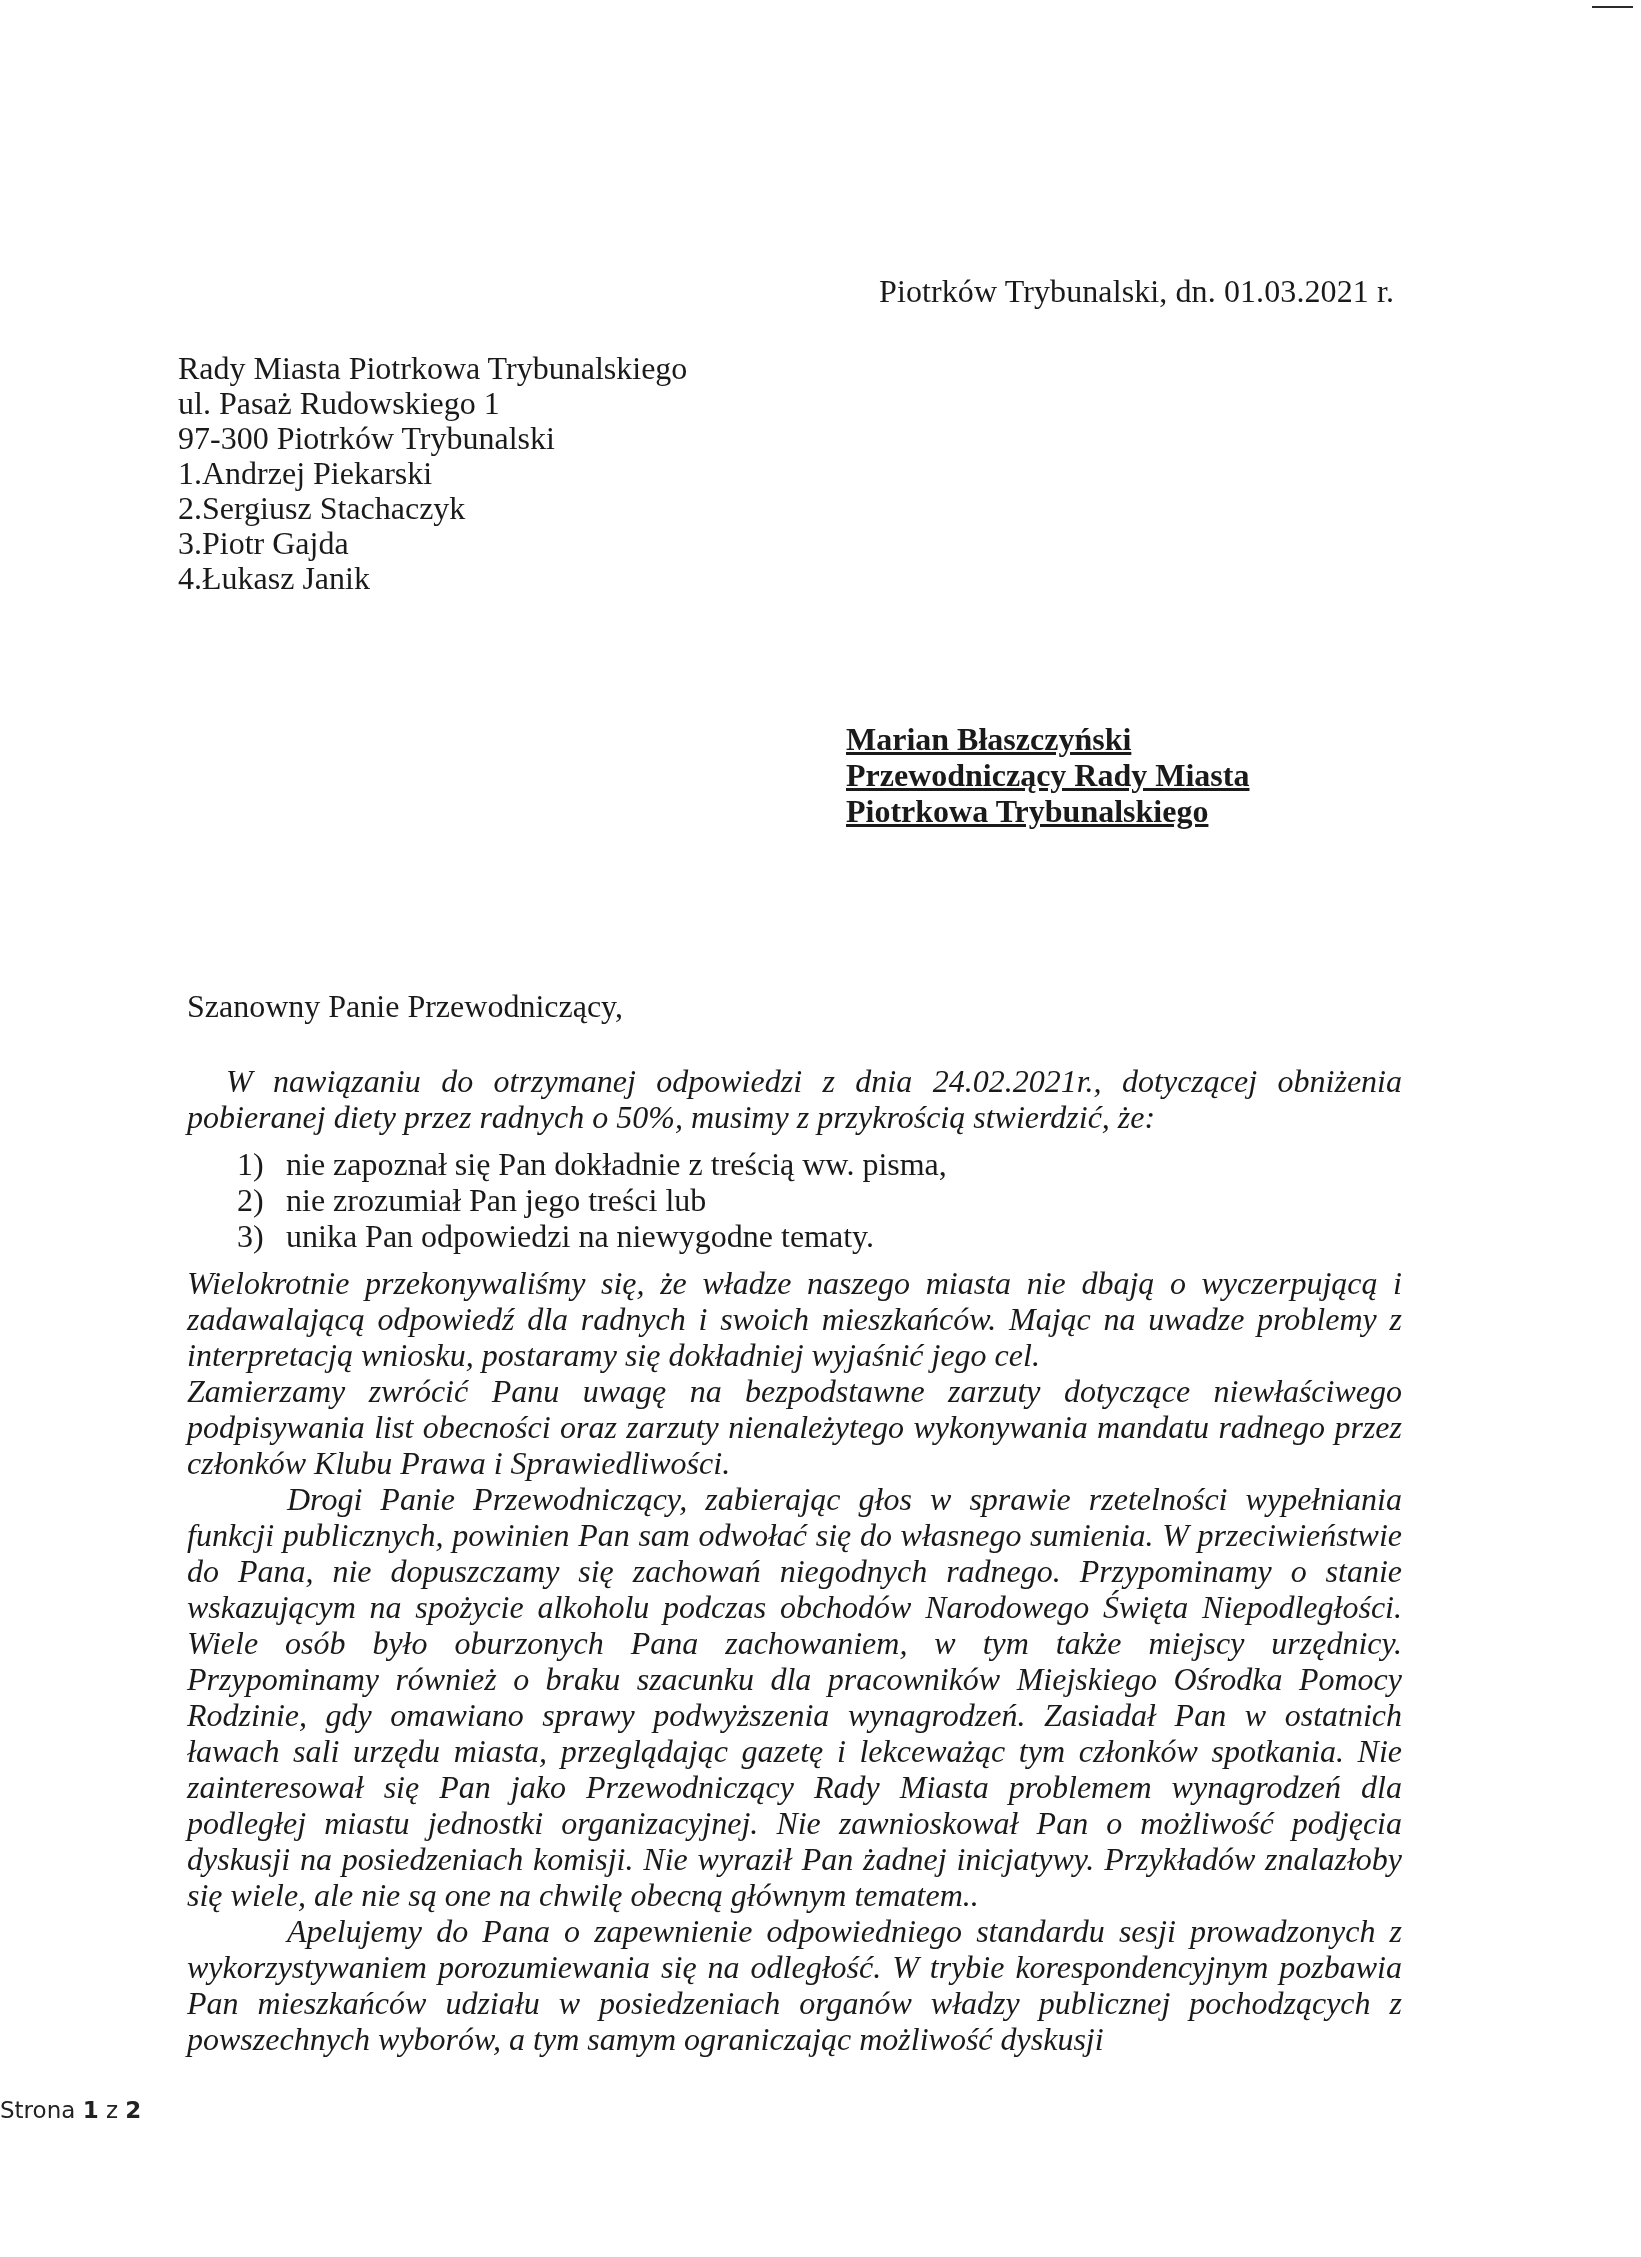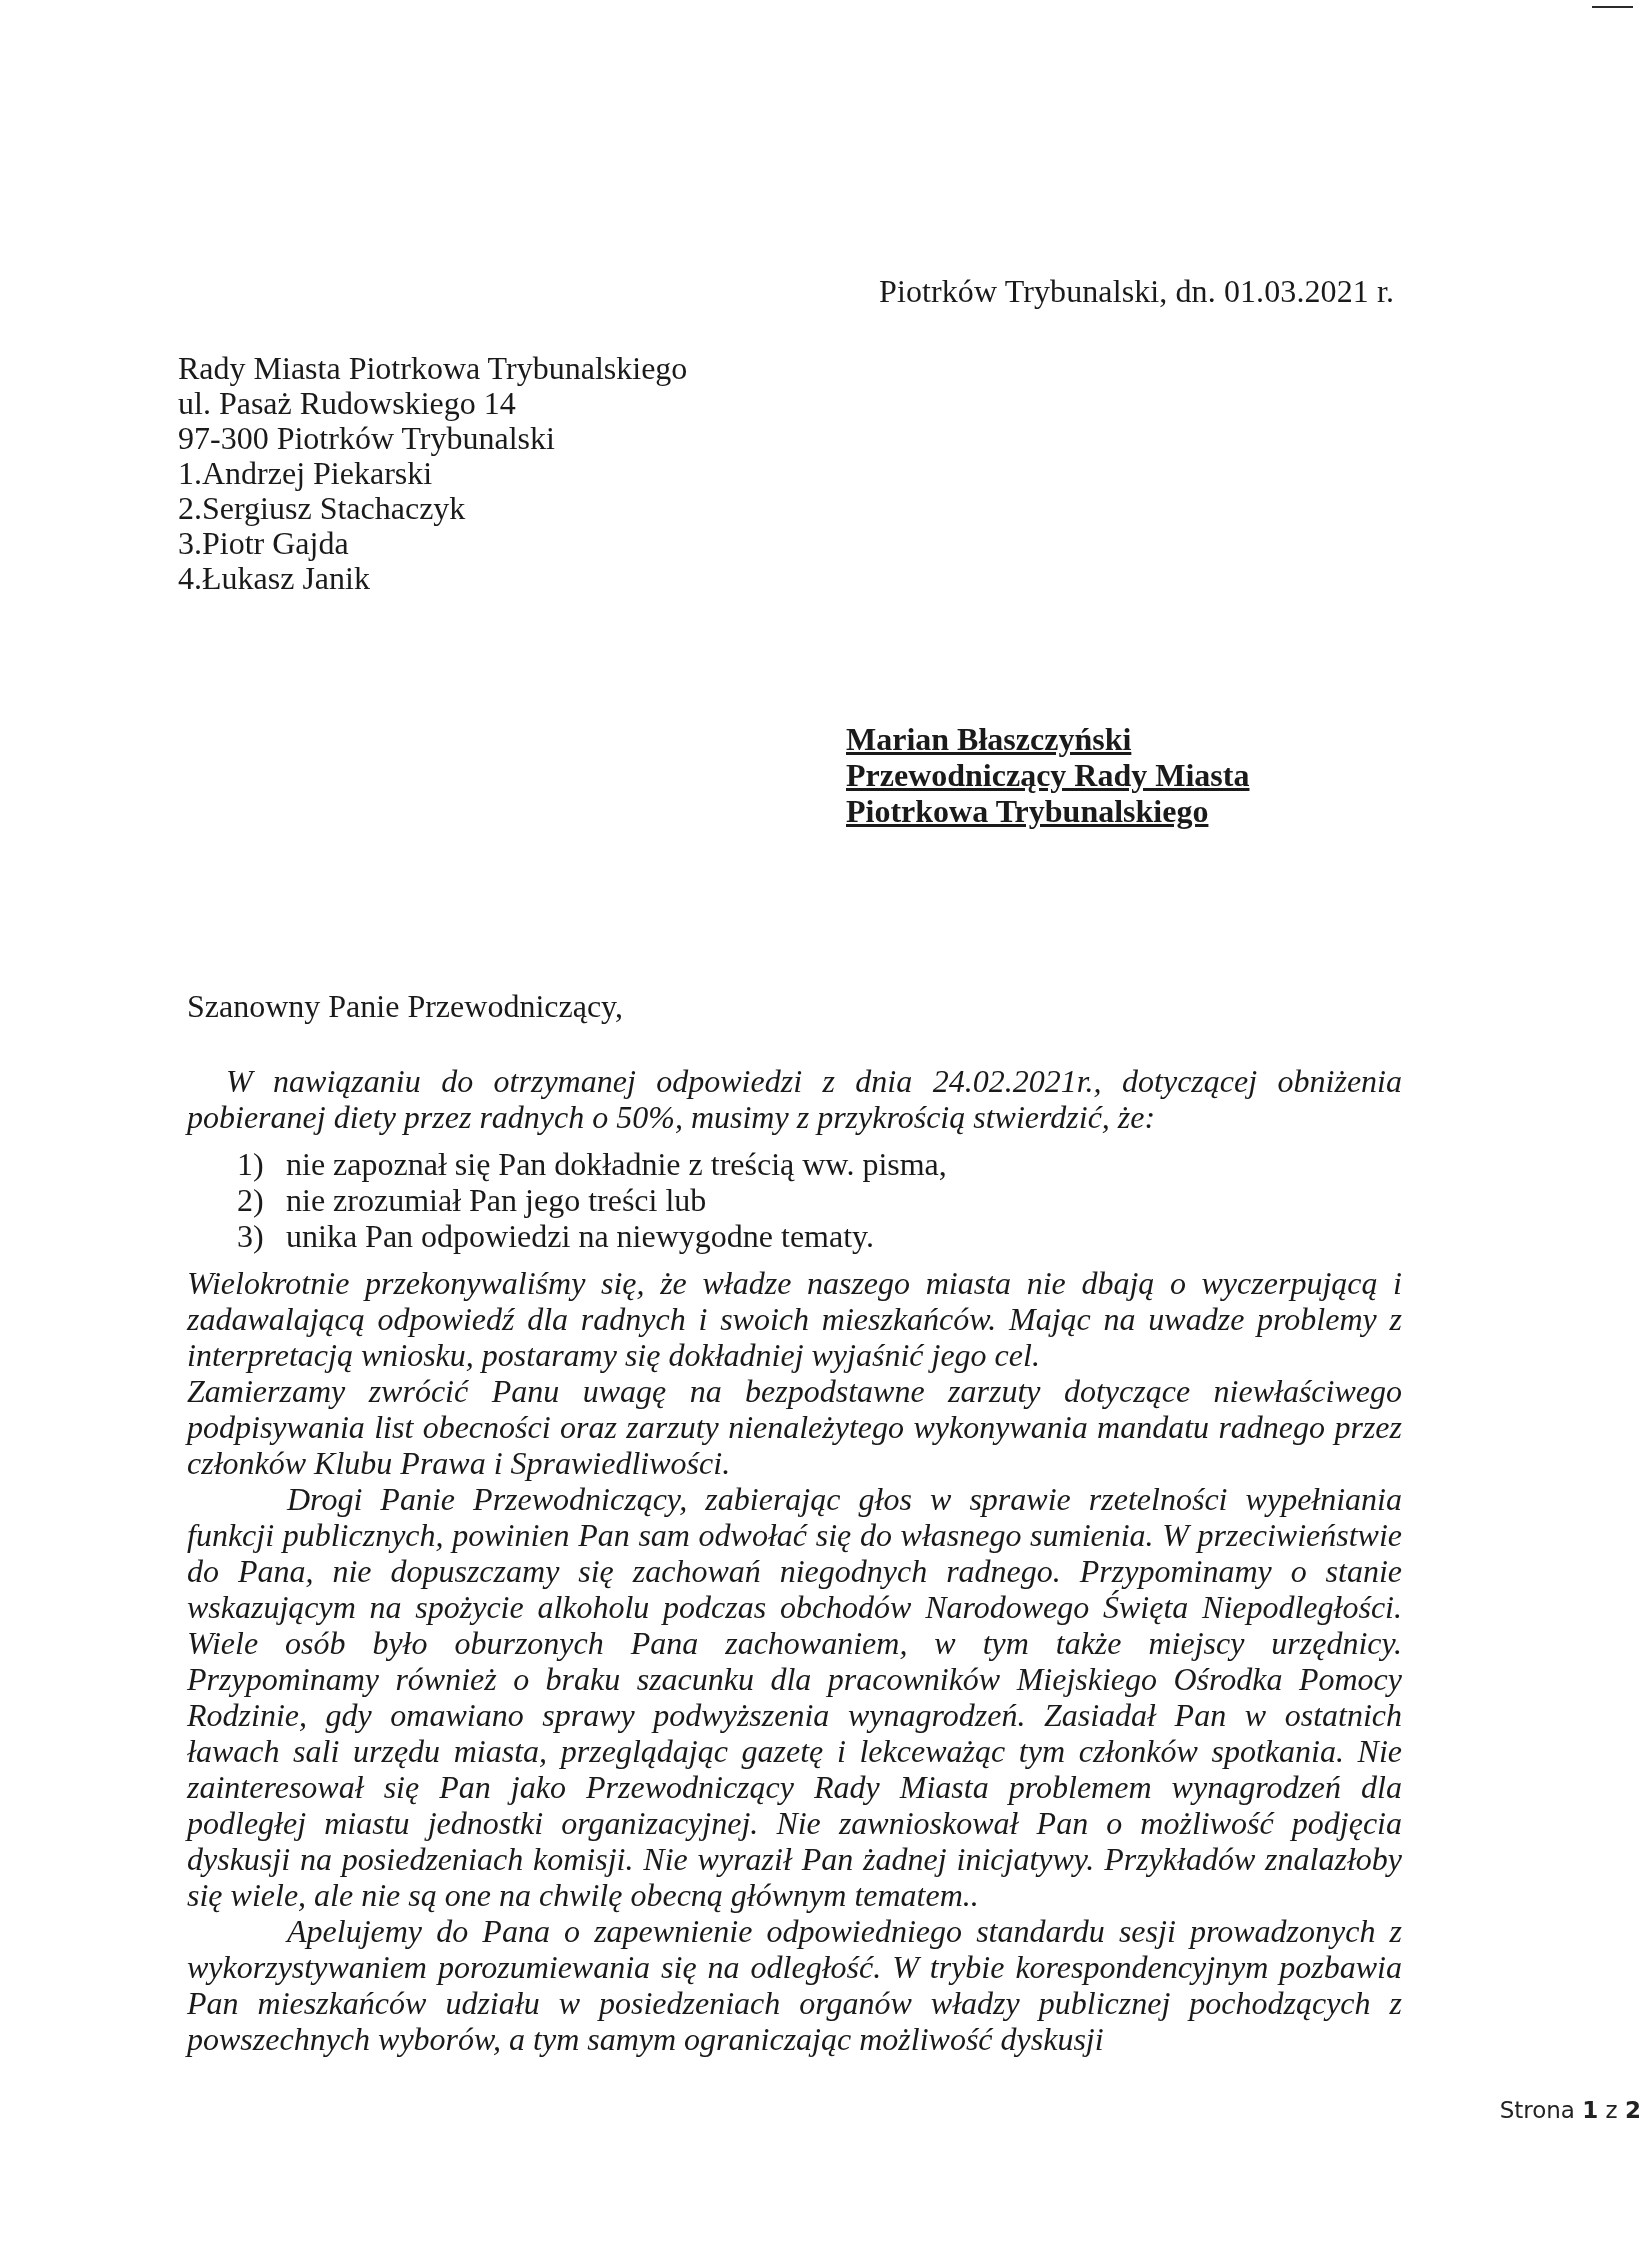--- a/index.html
+++ b/index.html
@@ -14,34 +14,34 @@
     .recipient { position: absolute; left: 846px; top: 721px; font-size: 32px; line-height: 36px; font-weight: bold; text-decoration: underline; }
     .recipient div { white-space: nowrap; }
     .salutation { position: absolute; left: 187px; top: 988px; font-size: 32px; }
     .body { position: absolute; left: 187px; top: 1063px; width: 1215px; font-size: 32px; line-height: 36px; }
     .p { text-align: justify; text-align-last: left; margin: 0; font-style: italic; }
     .p.indent { text-indent: 100px; }
     .p.indent-small { text-indent: 39px; }
     .list { margin: 11px; padding: 0; list-style: none; }
     .list li { padding-left: 39px; white-space: nowrap; }
     .list .num { display: inline-block; width: 49px; }
-    .footer { position: absolute; left: 0; width: 1641px; top: 2097px; text-align: right;
+    .footer { position: absolute; left: 0; width: 1641px; top: 2097px; text-align: left;
       font-family: "DejaVu Sans", sans-serif; font-size: 23px; color: #222; }
     .footer b { font-weight: bold; }
   </style>
 </head>
 <body>
 
 <div class="corner-mark"></div>
 
 <div class="date-line">Piotrków Trybunalski, dn. 01.03.2021 r.</div>
 
 <div class="sender">
   <div>Rady Miasta Piotrkowa Trybunalskiego</div>
-  <div>ul. Pasaż Rudowskiego 14</div>
+  <div>ul. Pasaż Rudowskiego 1</div>
   <div>97-300 Piotrków Trybunalski</div>
   <div>1.Andrzej Piekarski</div>
   <div>2.Sergiusz Stachaczyk</div>
   <div>3.Piotr Gajda</div>
   <div>4.Łukasz Janik</div>
 </div>
 
 <div class="recipient">
   <div>Marian Błaszczyński</div>
   <div>Przewodniczący Rady Miasta</div>

